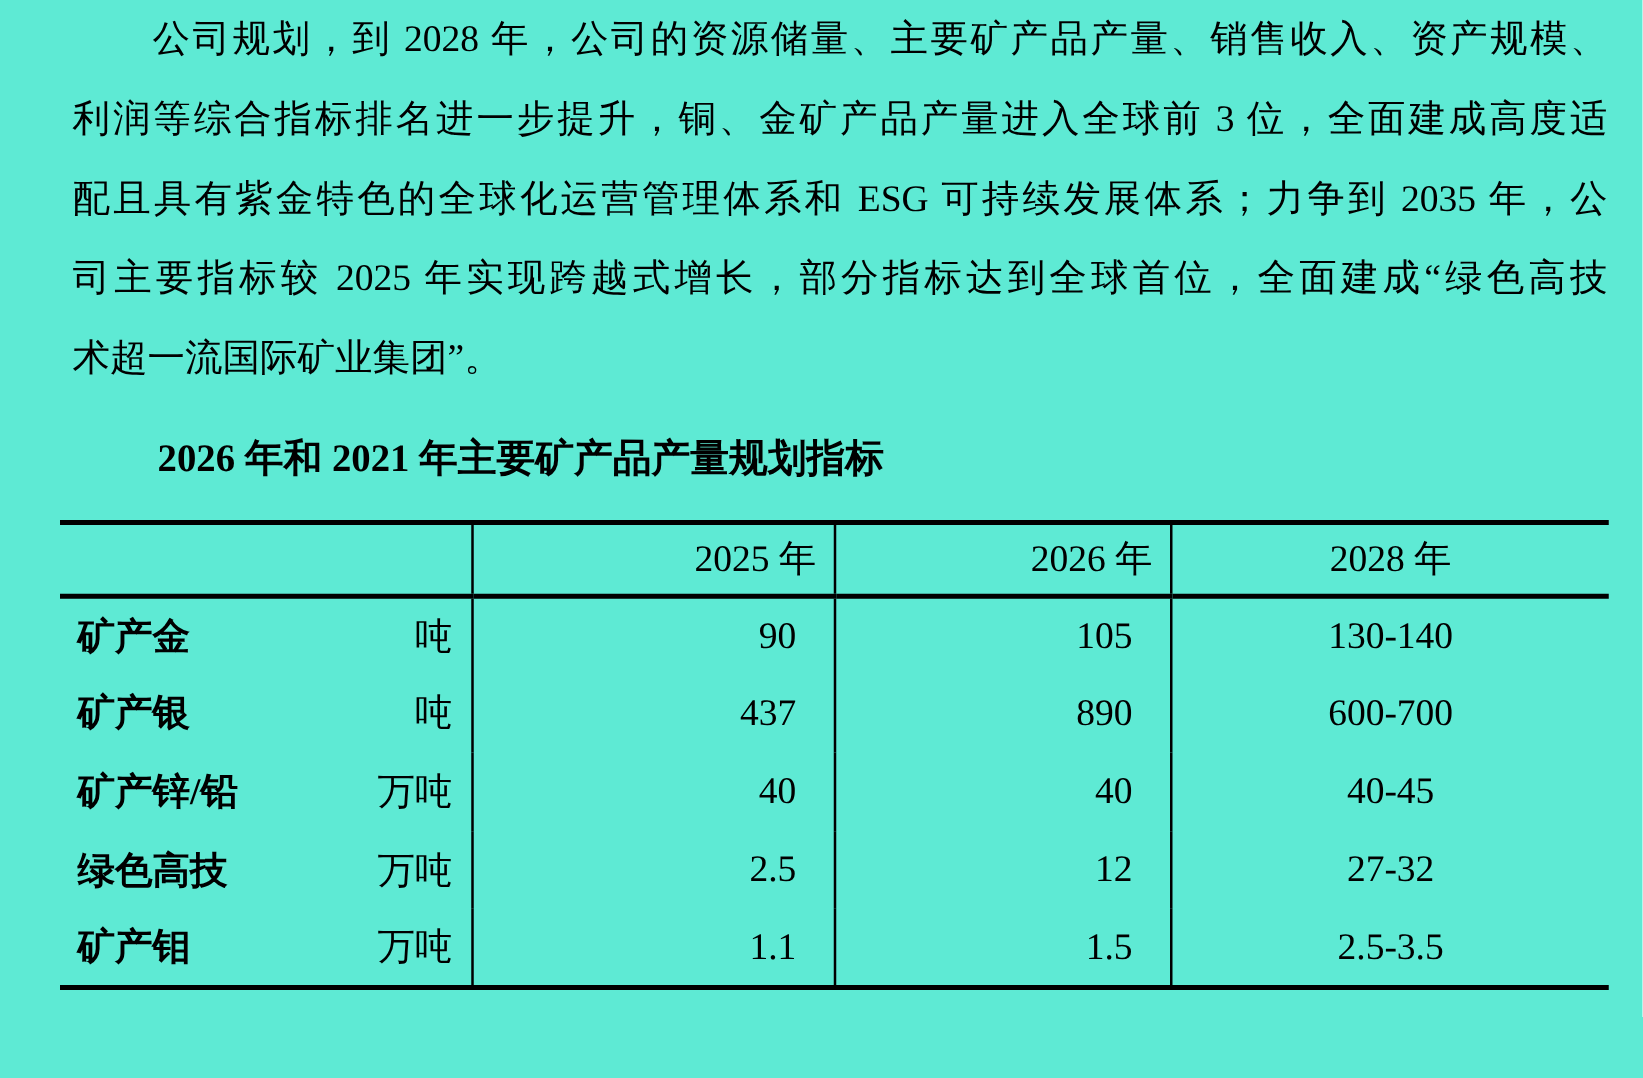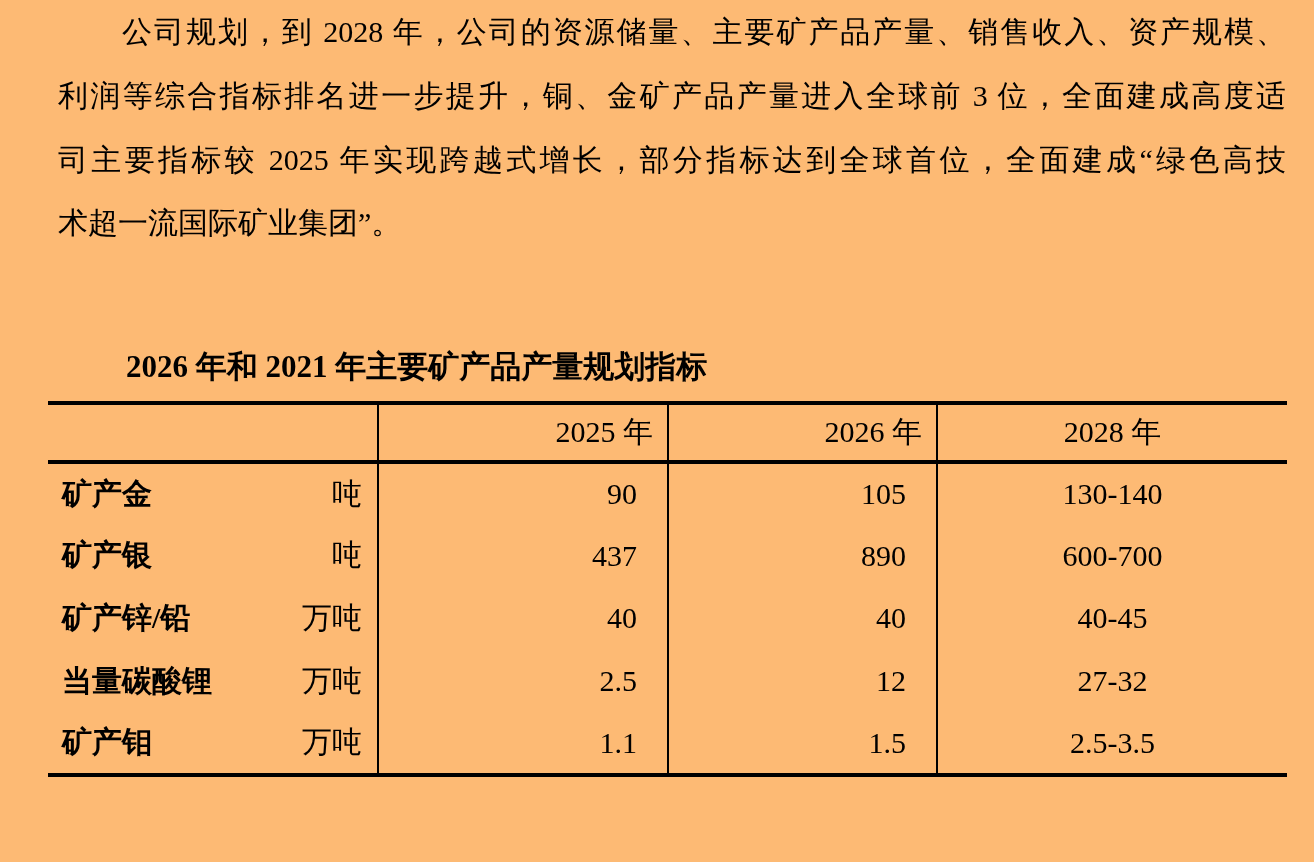--- a/index.html
+++ b/index.html
@@ -4,21 +4,21 @@
 <style>
   html, body {
     margin: 0;
     padding: 0;
     background: #ffffff;
   }
   .page {
     position: relative;
     width: 1314px;
     height: 862px;
-    background: #fdba74;
+    background: #5eead4;
     color: #000000;
     font-family: "Liberation Serif", "DejaVu Serif", serif;
     overflow: hidden;
   }
 
   
   .paragraph {
     position: absolute;
     left: 58px;
     top: 0px;
@@ -47,21 +47,21 @@
     font-size: 31px;
     font-weight: 700;
     line-height: 42px;
     white-space: nowrap;
   }
 
   
   table.plan-table {
     position: absolute;
     left: 48px;
-    top: 401px;
+    top: 416px;
     width: 1239px;
     border-collapse: collapse;
     table-layout: fixed;
     font-size: 30px;
     color: #000000;
   }
   table.plan-table {
     border-top: 4px solid #000;
     border-bottom: 4px solid #000;
   }
@@ -100,20 +100,21 @@
   .runit { font-weight: 400; }
 </style>
 </head>
 <body>
 
 <div class="page">
 
   <div class="paragraph">
     <div class="para-line first">公司规划，到 2028 年，公司的资源储量、主要矿产品产量、销售收入、资产规模、</div>
     <div class="para-line">利润等综合指标排名进一步提升，铜、金矿产品产量进入全球前 3 位，全面建成高度适</div>
+    <div class="para-line">配且具有紫金特色的全球化运营管理体系和 ESG 可持续发展体系；力争到 2035 年，公</div>
     <div class="para-line">司主要指标较 2025 年实现跨越式增长，部分指标达到全球首位，全面建成“绿色高技</div>
     <div class="para-line last">术超一流国际矿业集团”。</div>
   </div>
 
   <h2 class="table-title">2026 年和 2021 年主要矿产品产量规划指标</h2>
 
   <table class="plan-table">
     <colgroup>
       <col class="c1">
         <col class="c2">
@@ -158,21 +159,21 @@
               <span class="runit">万吨</span>
             </div>
           </td>
         <td class="bl val-right">40</td>
         <td class="bl val-right">40</td>
         <td class="bl val-center">40-45</td>
       </tr>
       <tr>
         <td>
             <div class="namecell">
-              <span class="rname">当量碳酸锂</span>
+              <span class="rname">绿色高技</span>
               <span class="runit">万吨</span>
             </div>
           </td>
         <td class="bl val-right">2.5</td>
         <td class="bl val-right">12</td>
         <td class="bl val-center">27-32</td>
       </tr>
       <tr>
         <td>
             <div class="namecell">

